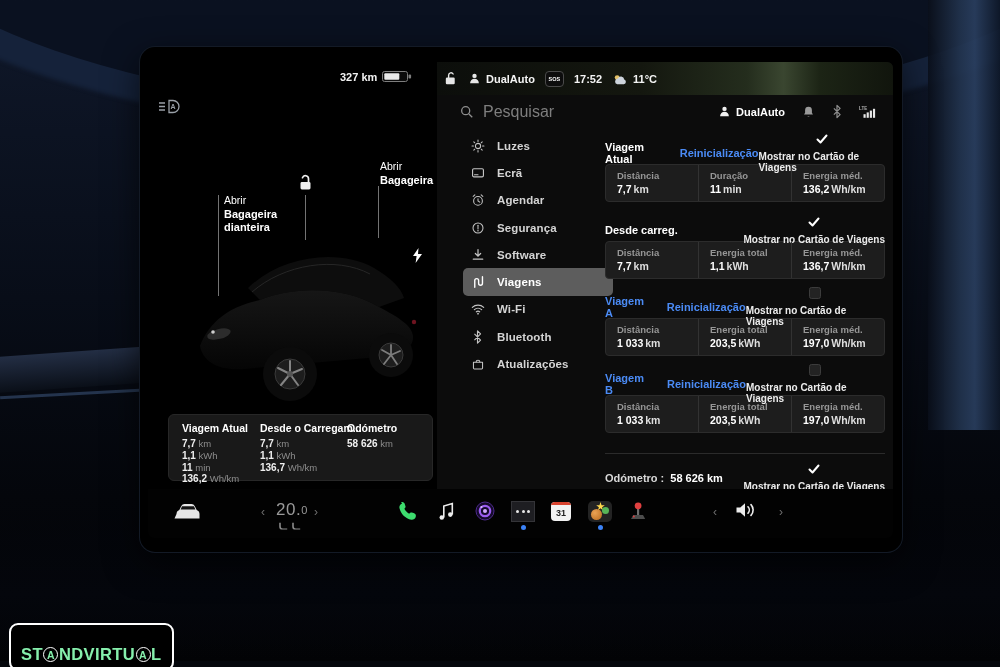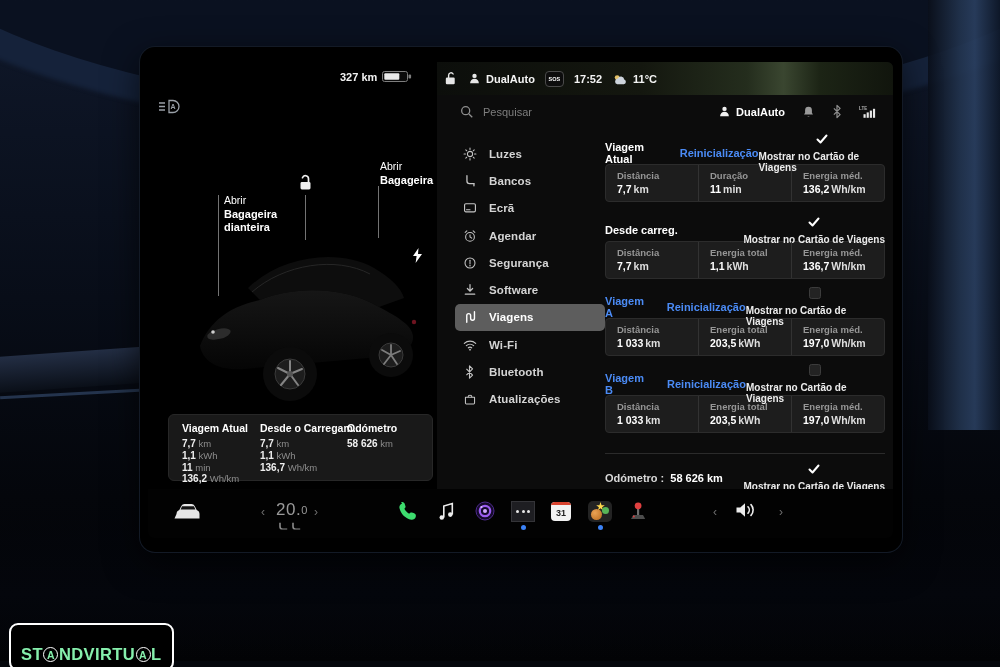--- a/index.html
+++ b/index.html
@@ -43,26 +43,26 @@
 
   
   .right-panel { left:289px; top:0; width:456px; height:427px; background:#0c0c0c; }
   .strip { left:0; top:0; width:456px; height:33px;
            background:linear-gradient(90deg,#0c0e0b 0%,#14170f 45%,#242d1d 68%,#3a4630 76%,#1c2415 84%,#11150d 100%); }
   .strip-inner { position:absolute; left:6px; top:0; height:33px; display:flex; align-items:center; gap:10px; }
   .strip-txt { color:#f4f4f4; font-size:11px; font-weight:bold; }
   .sos-badge { width:19px; height:16px; background:#0d0d0d; border:1px solid #4a4a4a; border-radius:4px;
                color:#fff; font-size:5.5px; font-weight:bold; display:flex; align-items:center; justify-content:center; }
   .search-row { left:0; top:33px; width:456px; height:33px; background:#0c0c0c; display:flex; align-items:center; }
-  .search-ph { color:#7e7e7e; font-size:11px; margin-left:9px; }
+  .search-ph { color:#7e7e7e; font-size:16px; margin-left:9px; }
   .sr-right { position:absolute; right:16px; display:flex; align-items:center; gap:17px; }
   .sr-profile { color:#fff; font-size:11px; font-weight:bold; margin-left:5px; }
 
   
-  .sidebar { left:18px; top:70px; width:150px;margin-top:8px; }
+  .sidebar { left:26px; top:70px; width:150px; }
   .side-item { height:27.3px; display:flex; align-items:center; padding-left:7px; border-radius:5px; cursor:default; }
   .side-item .side-icon { width:15px; height:15px; display:flex; align-items:center; justify-content:center; margin-right:12px; }
   .side-label { color:#d4d4d4; font-size:11.5px; font-weight:600; letter-spacing:.1px; }
   .side-item.selected { background:#5d5d5d; }
   .side-item.selected .side-label { color:#fff; font-weight:bold; }
 
   
   .content { left:168px; top:66px; width:280px; }
   .sec { margin-bottom:20px; }
   .sec:first-child { margin-top:17px; }
@@ -295,31 +295,20 @@
             <svg width="14" height="14" viewBox="0 0 16 16">
                 <g stroke="#c4c4c4" stroke-width="1.2" fill="none" stroke-linecap="round">
             <circle cx="8" cy="8" r="3"></circle>
                   <path d="M8 1.2 V2.8 M8 13.2 V14.8 M1.2 8 H2.8 M13.2 8 H14.8 M3.2 3.2 L4.3 4.3 M11.7 11.7 L12.8 12.8 M3.2 12.8 L4.3 11.7 M11.7 4.3 L12.8 3.2"></path>
                 </g>
               </svg>
           </span>
           <span class="side-label">Luzes</span>
         </div>
 
-        <div class="side-item">
-          <span class="side-icon">
-            <svg width="14" height="14" viewBox="0 0 16 16">
-                <g stroke="#c4c4c4" stroke-width="1.5" fill="none" stroke-linecap="round">
-            <path d="M4.5 2 v6 a3 3 0 0 0 3 3 h5"></path>
-                  <path d="M12.5 11 v2.5"></path>
-                </g>
-              </svg>
-          </span>
-          <span class="side-label">Bancos</span>
-        </div>
 
         <div class="side-item">
           <span class="side-icon">
             <svg width="14" height="14" viewBox="0 0 16 16">
                 <g stroke="#c4c4c4" stroke-width="1.3" fill="none">
             <rect x="1.8" y="3.2" width="12.4" height="9.2" rx="1.5"></rect>
                   <path d="M4 10 h4" stroke-linecap="round"></path>
                 </g>
               </svg>
           </span>

